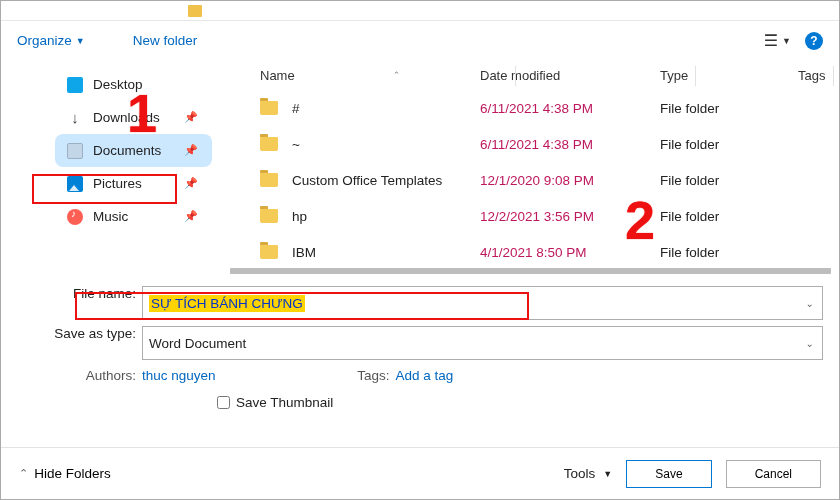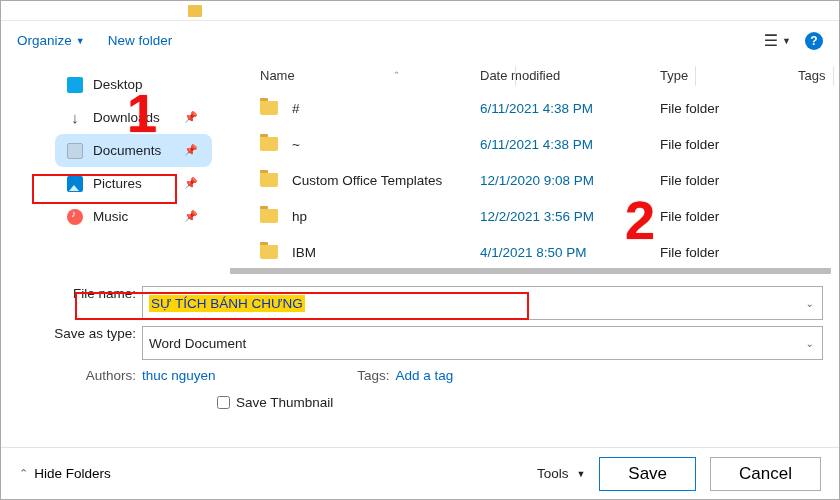--- a/index.html
+++ b/index.html
@@ -1,21 +1,21 @@
 <!DOCTYPE html>
 <html><head>
 <meta charset="utf-8">
 <style>
 * { box-sizing: border-box; margin: 0; padding: 0; font-family: 'Segoe UI', Tahoma, sans-serif; }
 body { width: 840px; height: 500px; background: #fff; border: 1px solid #aaa; overflow: hidden; position: relative; }
 
 .topbar { height: 20px; border-bottom: 1px solid #e7e7e7; display: flex; align-items: center; padding: 0 12px; }
 .pathicon { width: 14px; height: 12px; background: #f0c14b; border-radius: 1px; margin-left: 175px; }
 
-.toolbar { display: flex; align-items: center; padding: 10px 16px; gap: 23px; }
+.toolbar { display: flex; align-items: center; padding: 10px 16px; gap: 48px; }
 .tool-link { color: #0067c0; font-size: 13.5px; cursor: pointer; display: flex; align-items: center; }
 .tool-link .caret { font-size: 9px; margin-left: 4px; }
 .toolbar-right { margin-left: auto; display: flex; align-items: center; gap: 14px; }
 .view-btn { font-size: 16px; color: #333; display: flex; align-items: center; }
 .view-btn .caret { font-size: 9px; margin-left: 4px; }
 .help-circle { width: 18px; height: 18px; border-radius: 50%; background: #0078d4; color: #fff; font-size: 12px; font-weight: bold; display: flex; align-items: center; justify-content: center; }
 
 .mainarea { display: flex; height: 214px; }
 
 .sidebar { width: 185px; padding-top: 8px; padding-left: 28px; flex-shrink: 0; margin-left: 26px; }
@@ -37,21 +37,21 @@
 .hcol-name .sort { font-size:9px; color:#888; margin-left:98px; }
 .hcol-date { width: 180px; }
 .hcol-type { width: 138px; }
 .hcol-size { flex:1; }
 .hsep { position: absolute; top: 6px; height: 20px; width:1px; background:#e2e2e2; }
 
 .filerow { display: flex; align-items: center; height: 36px; font-size: 13.5px; color: #222; }
 .f-name { width: 268px; padding-left: 48px; display: flex; align-items: center; }
 .fld-ico { width: 18px; height: 14px; background: #f3cb56; border-radius: 1px 1px 2px 2px; margin-right: 14px; flex-shrink: 0; position: relative; }
 .fld-ico::before { content:""; position:absolute; top:-3px; left:0; width:8px; height:3px; background:#d9a93e; border-radius:1px 1px 0 0; }
-.f-date { width: 180px; color: #0369a1; }
+.f-date { width: 180px; color: #be185d; }
 .f-type { width: 138px; color: #222; }
 .hscroll { position: absolute; left: 18px; right: 8px; bottom: 0; height: 6px; background: #bdbdbd; border-radius: 1px; }
 
 .formarea { padding: 12px 16px 0 16px; }
 .field-row { display: flex; align-items: flex-start; margin-bottom: 6px; }
 .f-label { width: 125px; text-align: right; font-size: 13.5px; color: #222; padding-right: 6px; }
 .textbox { flex: 1; height: 28px; border: 1px solid #adadad; padding: 16px 6px; font-size: 13.5px; background: #fff; display: flex; align-items: center; position: relative; }
 .textbox .val-sel { background: #ffd400; color: #0033cc; padding: 1px 2px; }
 .textbox .val { color: #222; }
 .textbox .chev { position: absolute; right: 8px; font-size: 10px; color: #666; }
@@ -62,21 +62,21 @@
 
 .check-row { display: flex; align-items: center; margin: 12px 0 0 200px; font-size: 13.5px; color: #222; }
 .check-row input { margin-right: 6px; }
 
 .bottombar { position: absolute; left: 0; right: 0; bottom: 0; border-top: 1px solid #e3e3e3; height: 52px; display: flex; align-items: center; padding: 0 18px; background: #fff; font-size: 13.5px; }
 .ff-luk { display: flex; align-items: center; cursor: pointer; }
 .ff-caret { font-size: 11px; margin-right: 6px; color: #666; }
 .bb-right { margin-left: auto; display: flex; align-items: center; gap: 14px; }
 .tools-dd { display: flex; align-items: center; color: #222; cursor: pointer; }
 .tools-dd .caret { font-size: 9px; margin-left: 8px; }
-.btn { border: 1px solid #adadad; background: #fff; padding: 6px 28px; font-size: 17px; cursor: pointer; }
+.btn { border: 1px solid #adadad; background: #fff; padding: 6px 28px; font-size: 12px; cursor: pointer; }
 .btn.save { border-color: #0078d4; }
 
 
 .anno-box { position: absolute; border: 2.5px solid #e11; pointer-events: none; }
 .anno-num { position: absolute; color: #e11; font-size: 54px; font-weight: 800; font-family: Arial, sans-serif; pointer-events: none; text-shadow: 0 0 1px #e11; }
 .box1 { top: 173px; left: 31px; width: 145px; height: 30px; }
 .num1 { top: 81px; left: 126px; }
 .box-filename { top: 291px; left: 74px; width: 454px; height: 28px; }
 .num2 { top: 188px; left: 624px; }
 </style>

